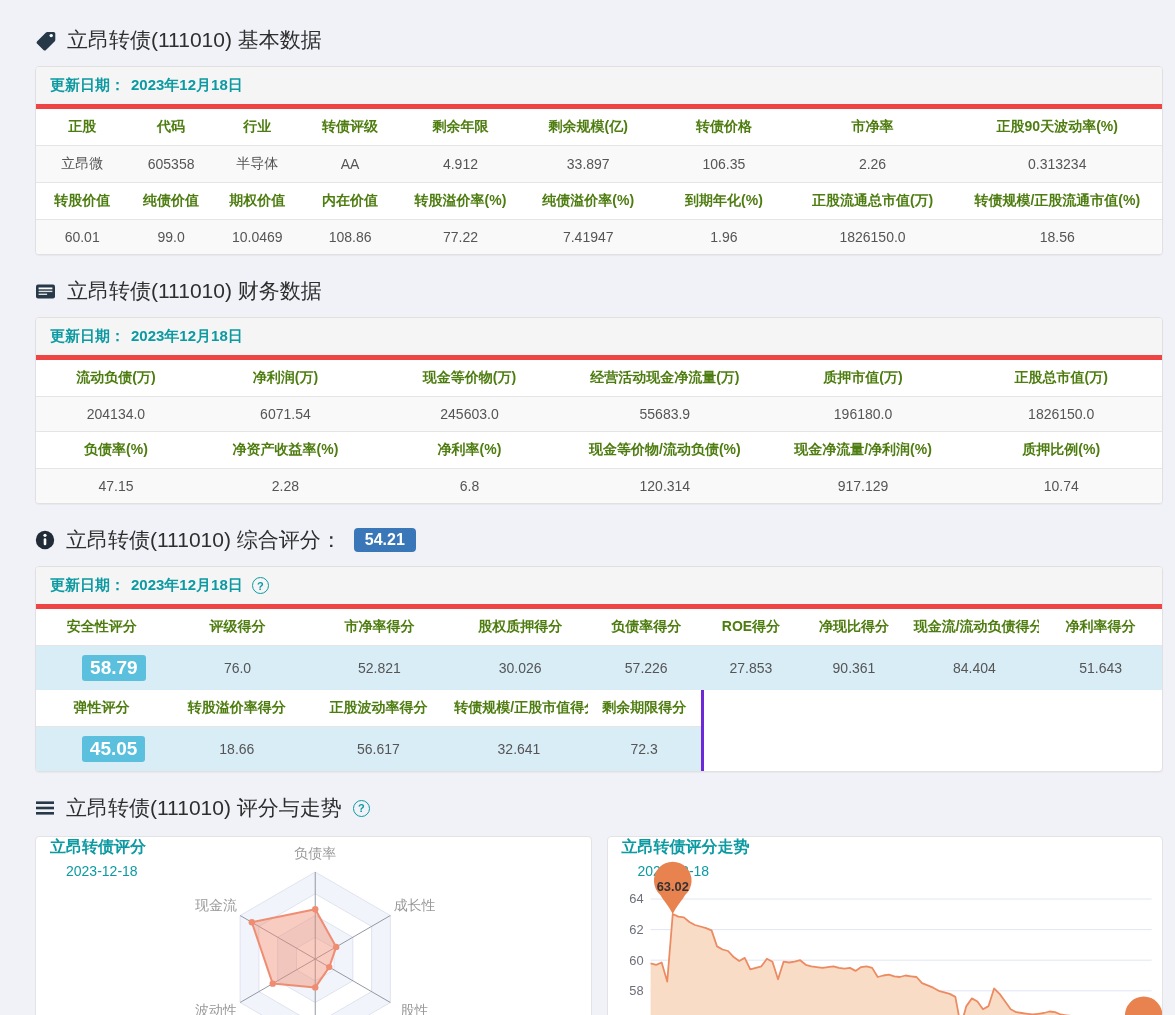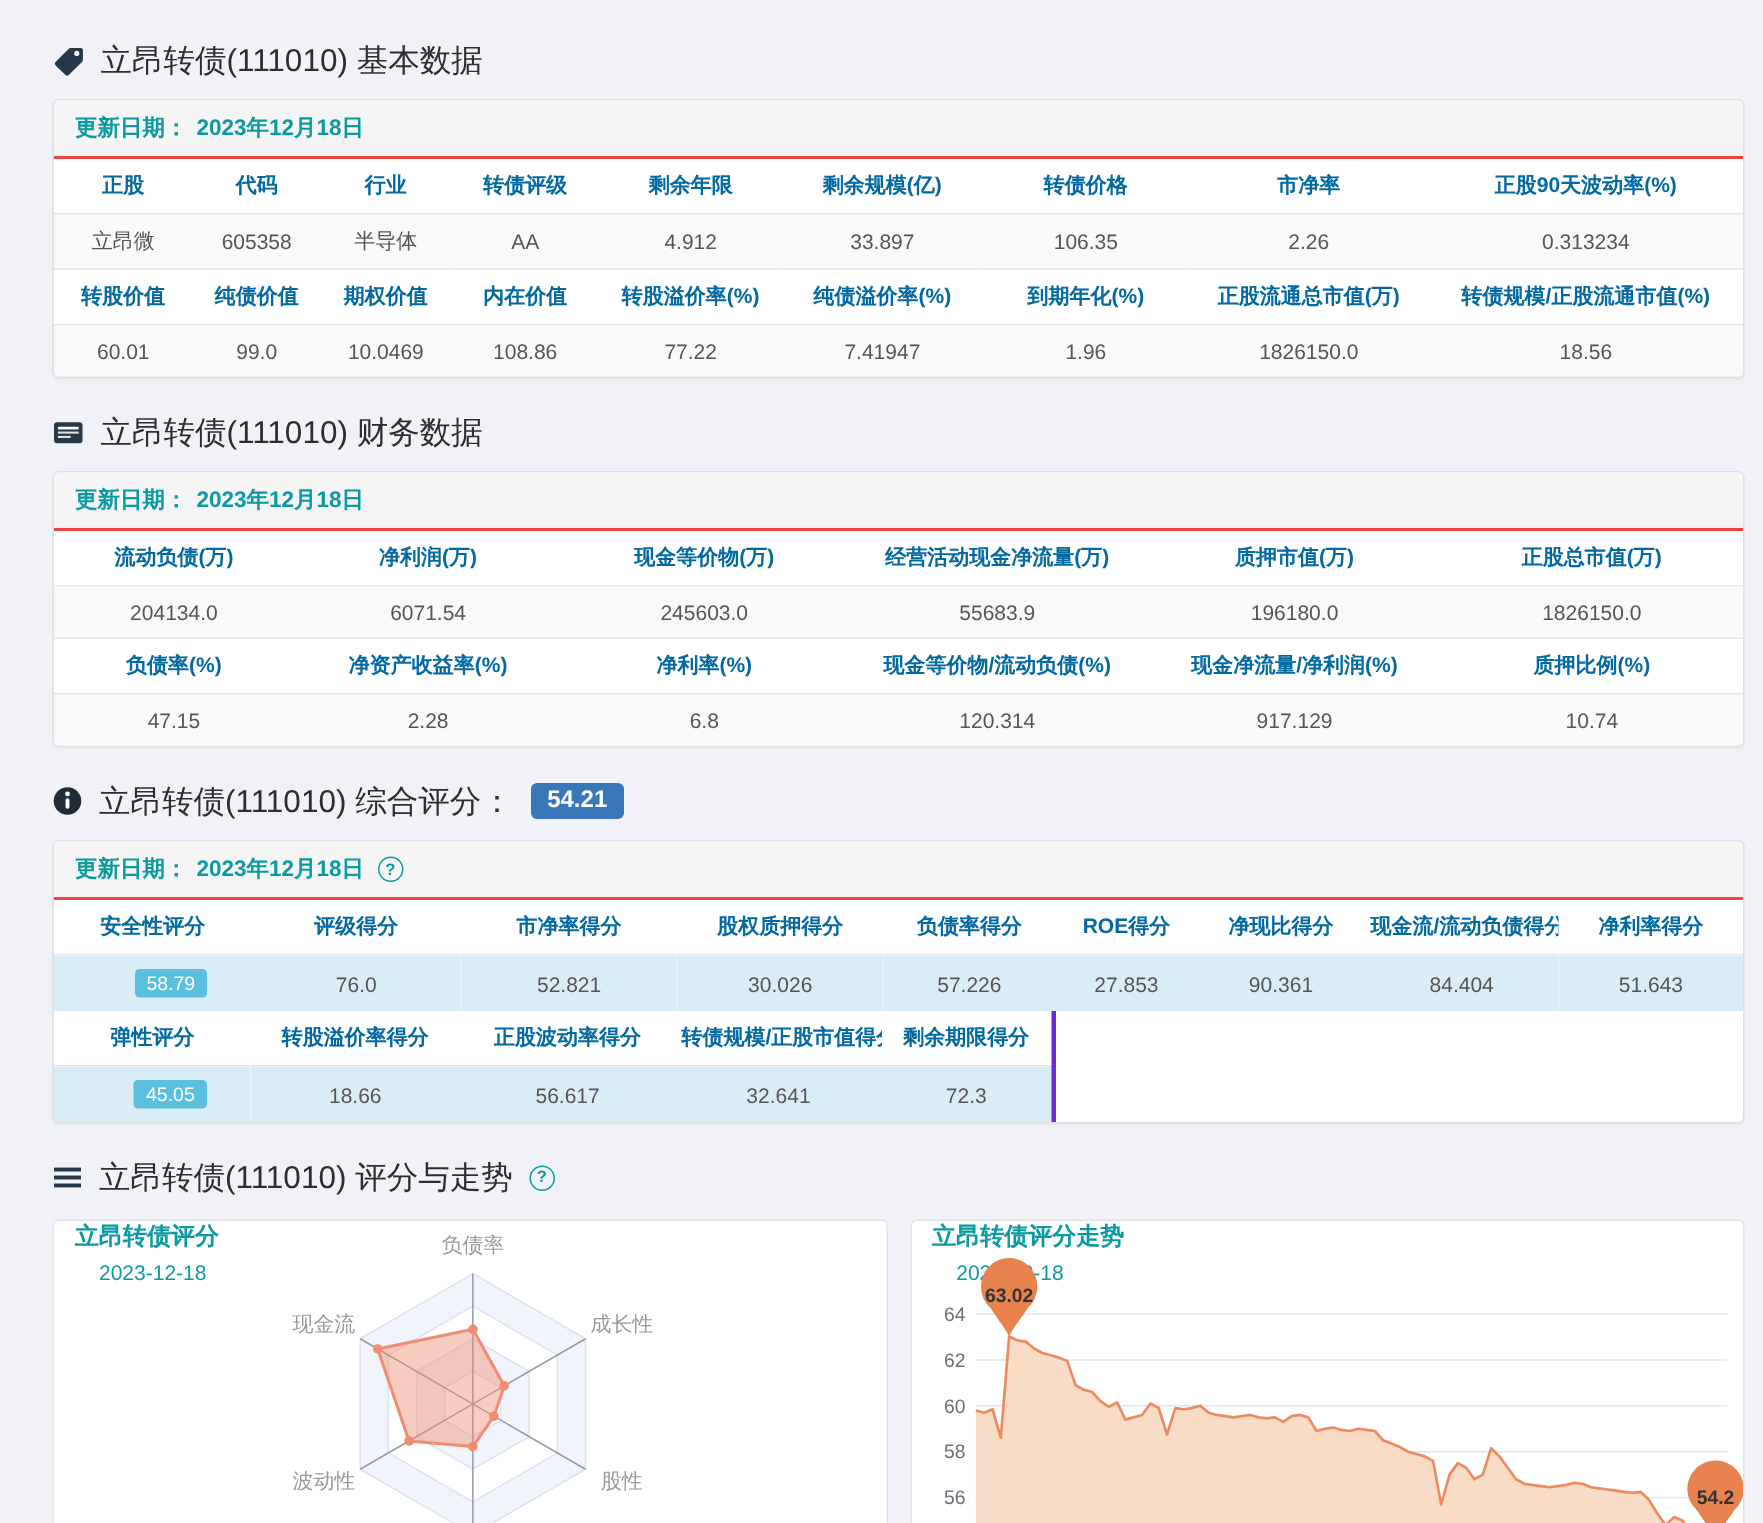--- a/index.html
+++ b/index.html
@@ -7,32 +7,32 @@
   .page { width:1175px; padding:14px 12px 8px 35px; }
 
   
   .sec-title { display:flex; align-items:center; gap:11px; font-size:21px; color:#2e2e2e; margin:22px 0 12px 0; }
   .sec-title:first-child { margin-top:12px; }
   .sec-title svg { display:block; }
   .score-pill { display:inline-block; margin-left:10px; background:#3a77b8; color:#fff; font-weight:bold; font-size:16px; padding:3px 11px; border-radius:4px; }
 
   
   .panel { background:#fff; border:1px solid #e0e0e0; border-radius:4px; overflow:hidden; box-shadow:0 1px 1px rgba(0,0,0,.04); }
-  .panel-heading { background:#f5f5f5; border-bottom:2px solid #ef4444; padding:9px 14px; font-size:15px; font-weight:bold; color:#0c9aa2; display:flex; align-items:center; }
+  .panel-heading { background:#f5f5f5; border-bottom:5px solid #ef4444; padding:9px 14px; font-size:15px; font-weight:bold; color:#0c9aa2; display:flex; align-items:center; }
   .panel-heading .upd-date { margin-left:6px; }
   .qmark { display:inline-flex; align-items:center; justify-content:center; width:17px; height:17px; border:1.5px solid #0c9aa2; border-radius:50%; color:#0c9aa2; font-size:11px; font-weight:bold; margin-left:9px; cursor:pointer; }
 
   table { width:100%; border-collapse:collapse; table-layout:fixed; }
   th, td { text-align:center; font-size:14px; padding:9px 4px; border-top:1px solid #e5e5e5; overflow:hidden; white-space:nowrap; }
   tr:first-child th { border-top:none; }
-  th { color:#0369a1; font-weight:bold; background:#fff; }
+  th { color:#4d7c0f; font-weight:bold; background:#fff; }
   td { color:#555; }
   tr.stripe td { background:#f9f9f9; }
   tr.info-row td { background:#d9edf7; }
-  .cell-badge { display:inline-block; background:#5bc0de; color:#fff; font-weight:normal; font-size:13px; padding:2px 8px; border-radius:3px;margin-left:24px; }
+  .cell-badge { display:inline-block; background:#5bc0de; color:#fff; font-weight:bold; font-size:19px; padding:2px 8px; border-radius:3px;margin-left:24px; }
   .half-table-wrap { width:59.3%; }
   .half-table-wrap table { border-right:3px solid #6d28d9; }
 
   
   .cards-row { display:flex; gap:15px; margin-top:14px; }
   .chart-card { flex:1; position:relative; height:248px; background:#fff; border:1px solid #e3e3e3; border-radius:4px; overflow:hidden; }
   .card-title { padding:0 0 0 14px; font-size:16px; font-weight:bold; color:#0c9aa2; }
   .card-date { padding:5px 0 0 14px; font-size:14px; color:#0c9aa2;margin-left:16px; }
   .chart-card svg.overlay { position:absolute; left:0; top:0; width:100%; height:100%; display:block; }
 </style>

